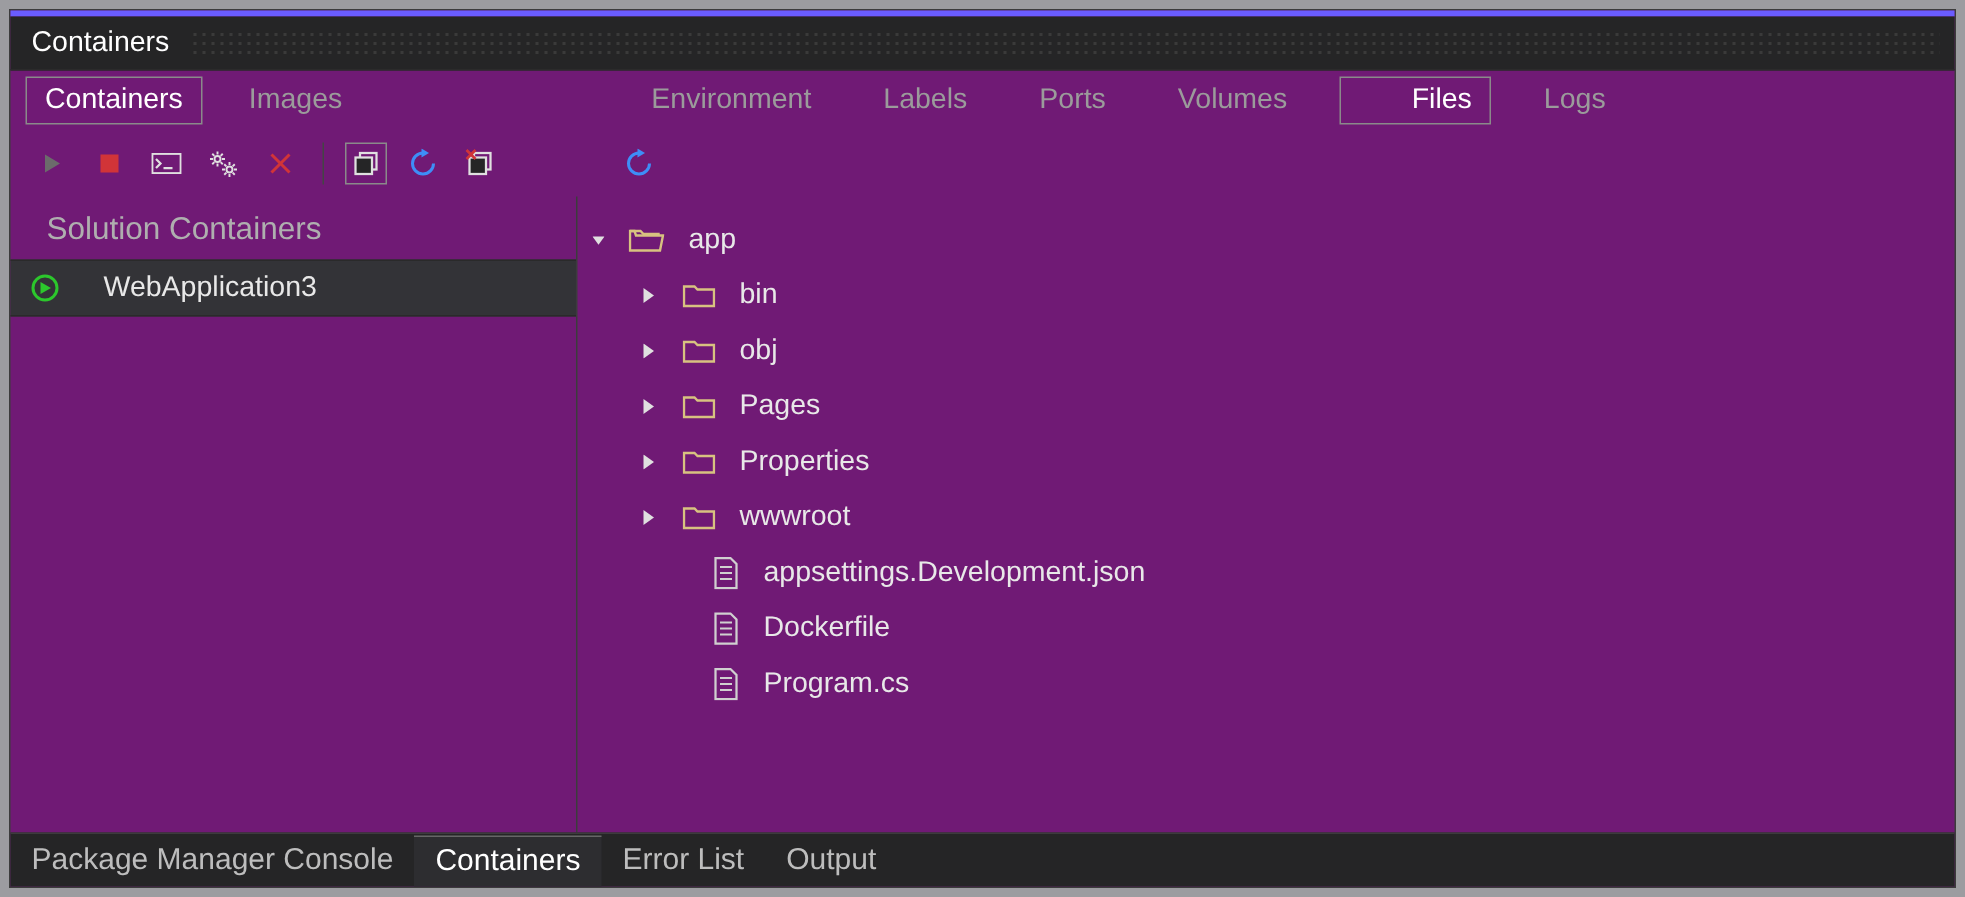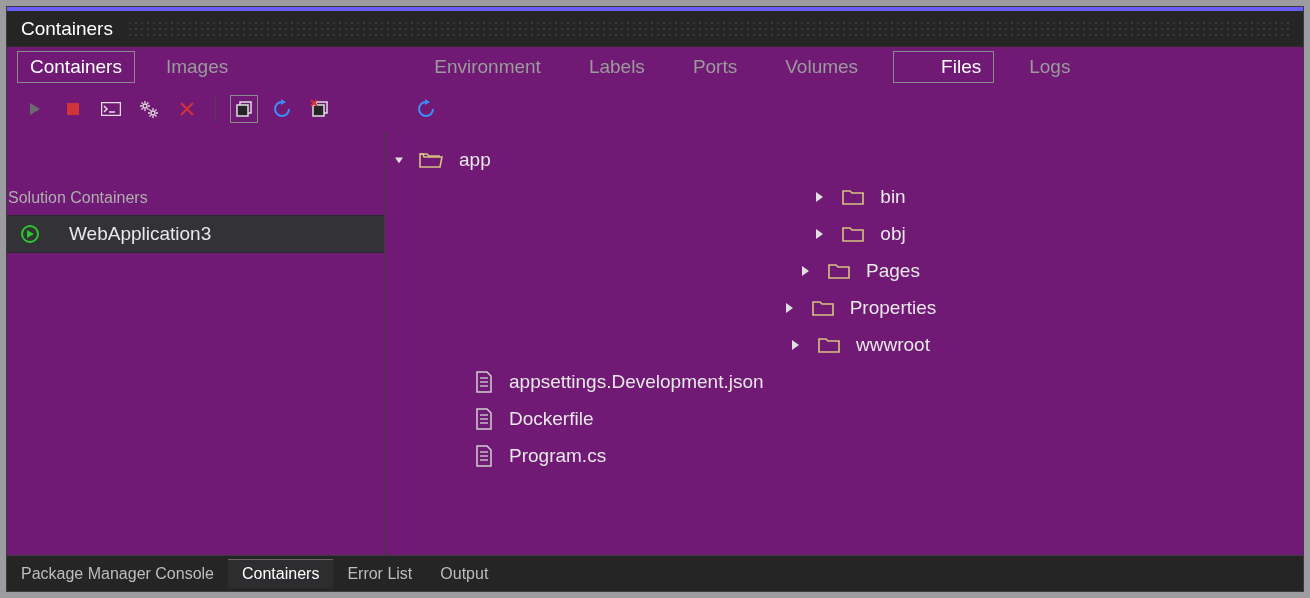--- a/index.html
+++ b/index.html
@@ -118,24 +118,23 @@
     min-height: 0;
   }
   .side-panel {
     width: 378px;
     border-right: 1px solid #3c3c3c;
     display: flex;
     flex-direction: column;
     padding-top: 2px;
   }
   .side-heading {
-    font-size: 16px;
+    font-size: 21px;
     color: #afafaf;
-    padding: 8px 1px;
-    margin-top: 48px;
+    padding: 8px 24px;
   }
   .container-item {
     display: flex;
     align-items: center;
     height: 38px;
     background: #333337;
     border-top: 1px solid #2a2a2a;
     border-bottom: 1px solid #2a2a2a;
     padding-left: 14px;
     gap: 30px;
@@ -158,42 +157,42 @@
   }
   .tree-row {
     display: flex;
     align-items: center;
     height: 37px;
     gap: 16px;
     cursor: pointer;
     padding-right: 10px;
   }
   .indent-0 { padding-left: 0px; }
-  .indent-1 { padding-left: 36px; justify-content: center; }
+  .indent-1 { padding-left: 36px; }
   .indent-2 { padding-left: 56px; }
   .expander {
     width: 14px; height: 14px;
     display: flex; align-items: center; justify-content: center;
     color: #b8b8b8;
   }
   .expander.spacer { visibility: hidden; }
   .tree-label {
     font-size: 19px;
     color: #e8e8e8;
   }
   .bottom-tabs {
     height: 36px;
     display: flex;
     align-items: center;
     border-top: 1px solid #3c3c3c;
     background: #252526;
   }
   .bottom-tab {
     padding: 5px 14px;
-    font-size: 16px;
+    font-size: 20px;
     color: #bdbdbd;
     cursor: pointer;
   }
   .bottom-tab.active {
     color: #fff;
     background: #2d2d30;
     border-top: 1px solid #666;
   }
   svg { display: block; }
 </style>

